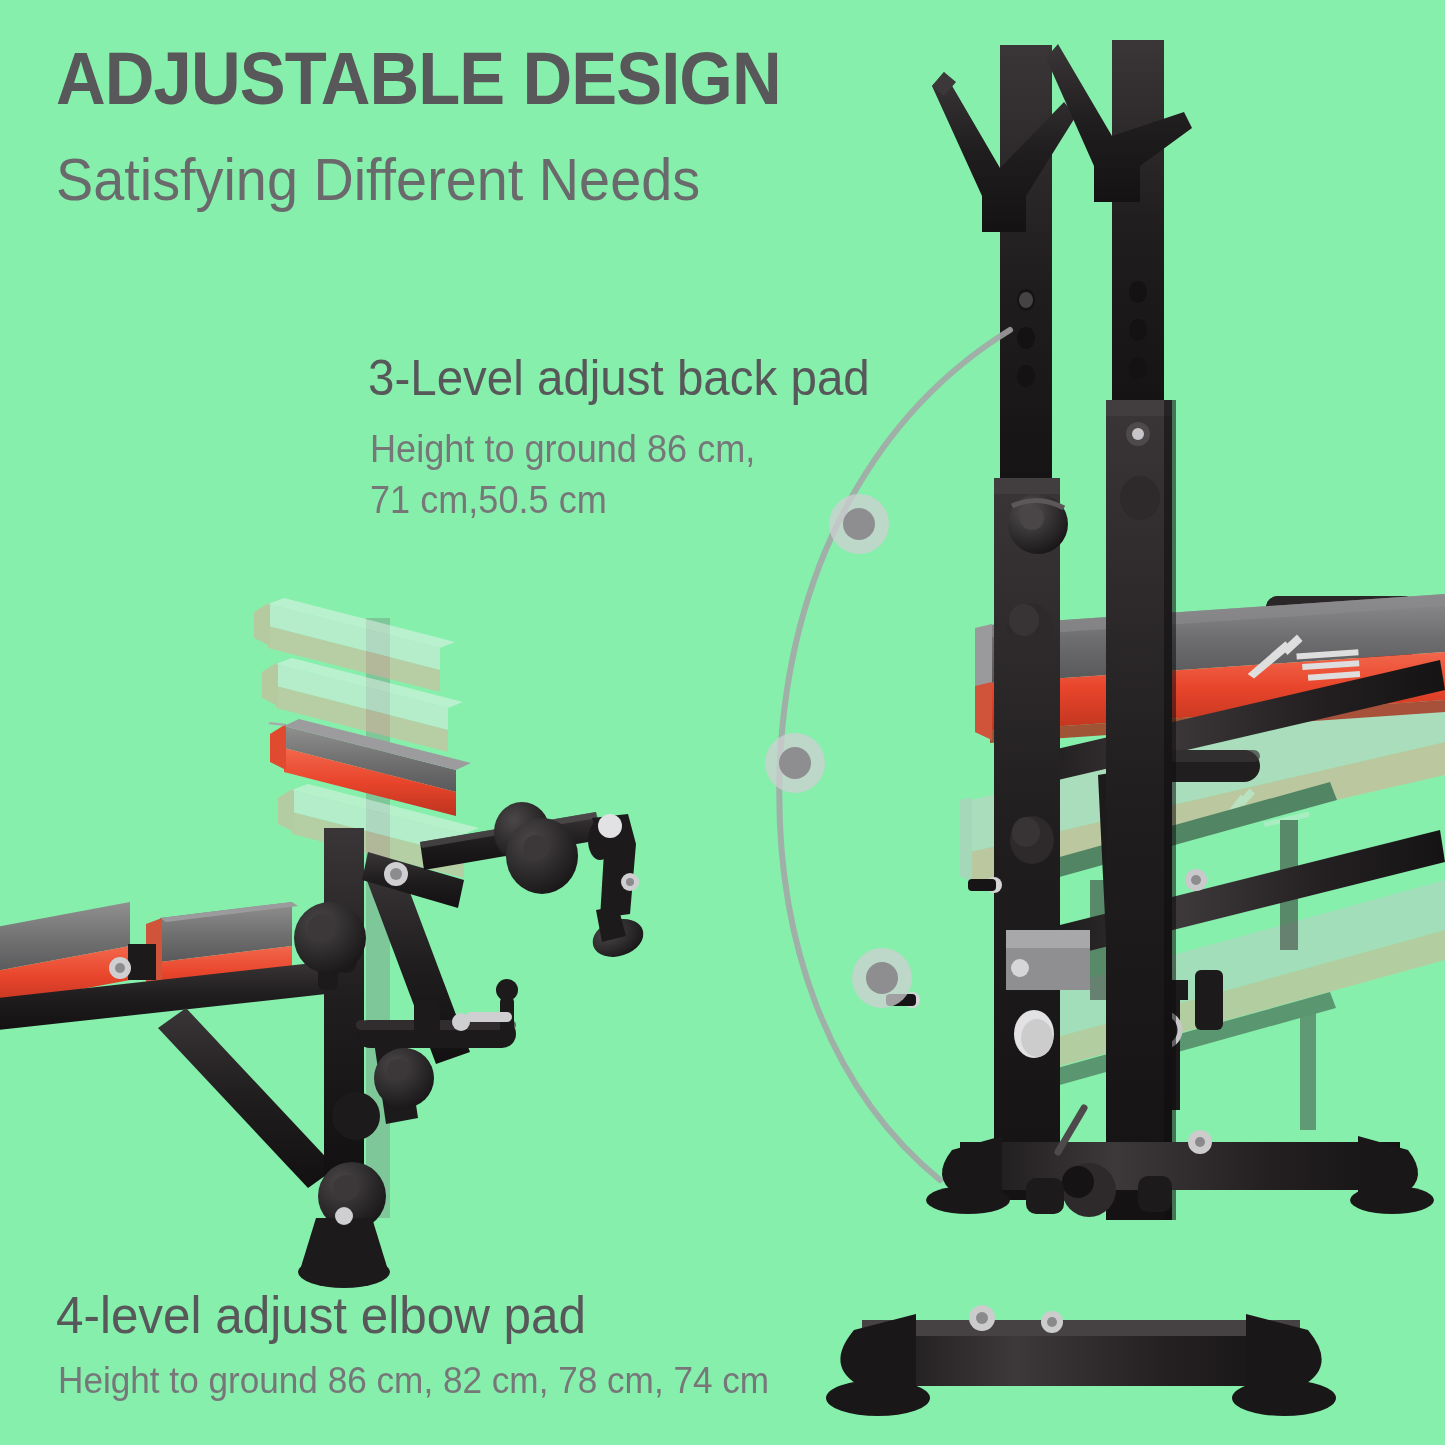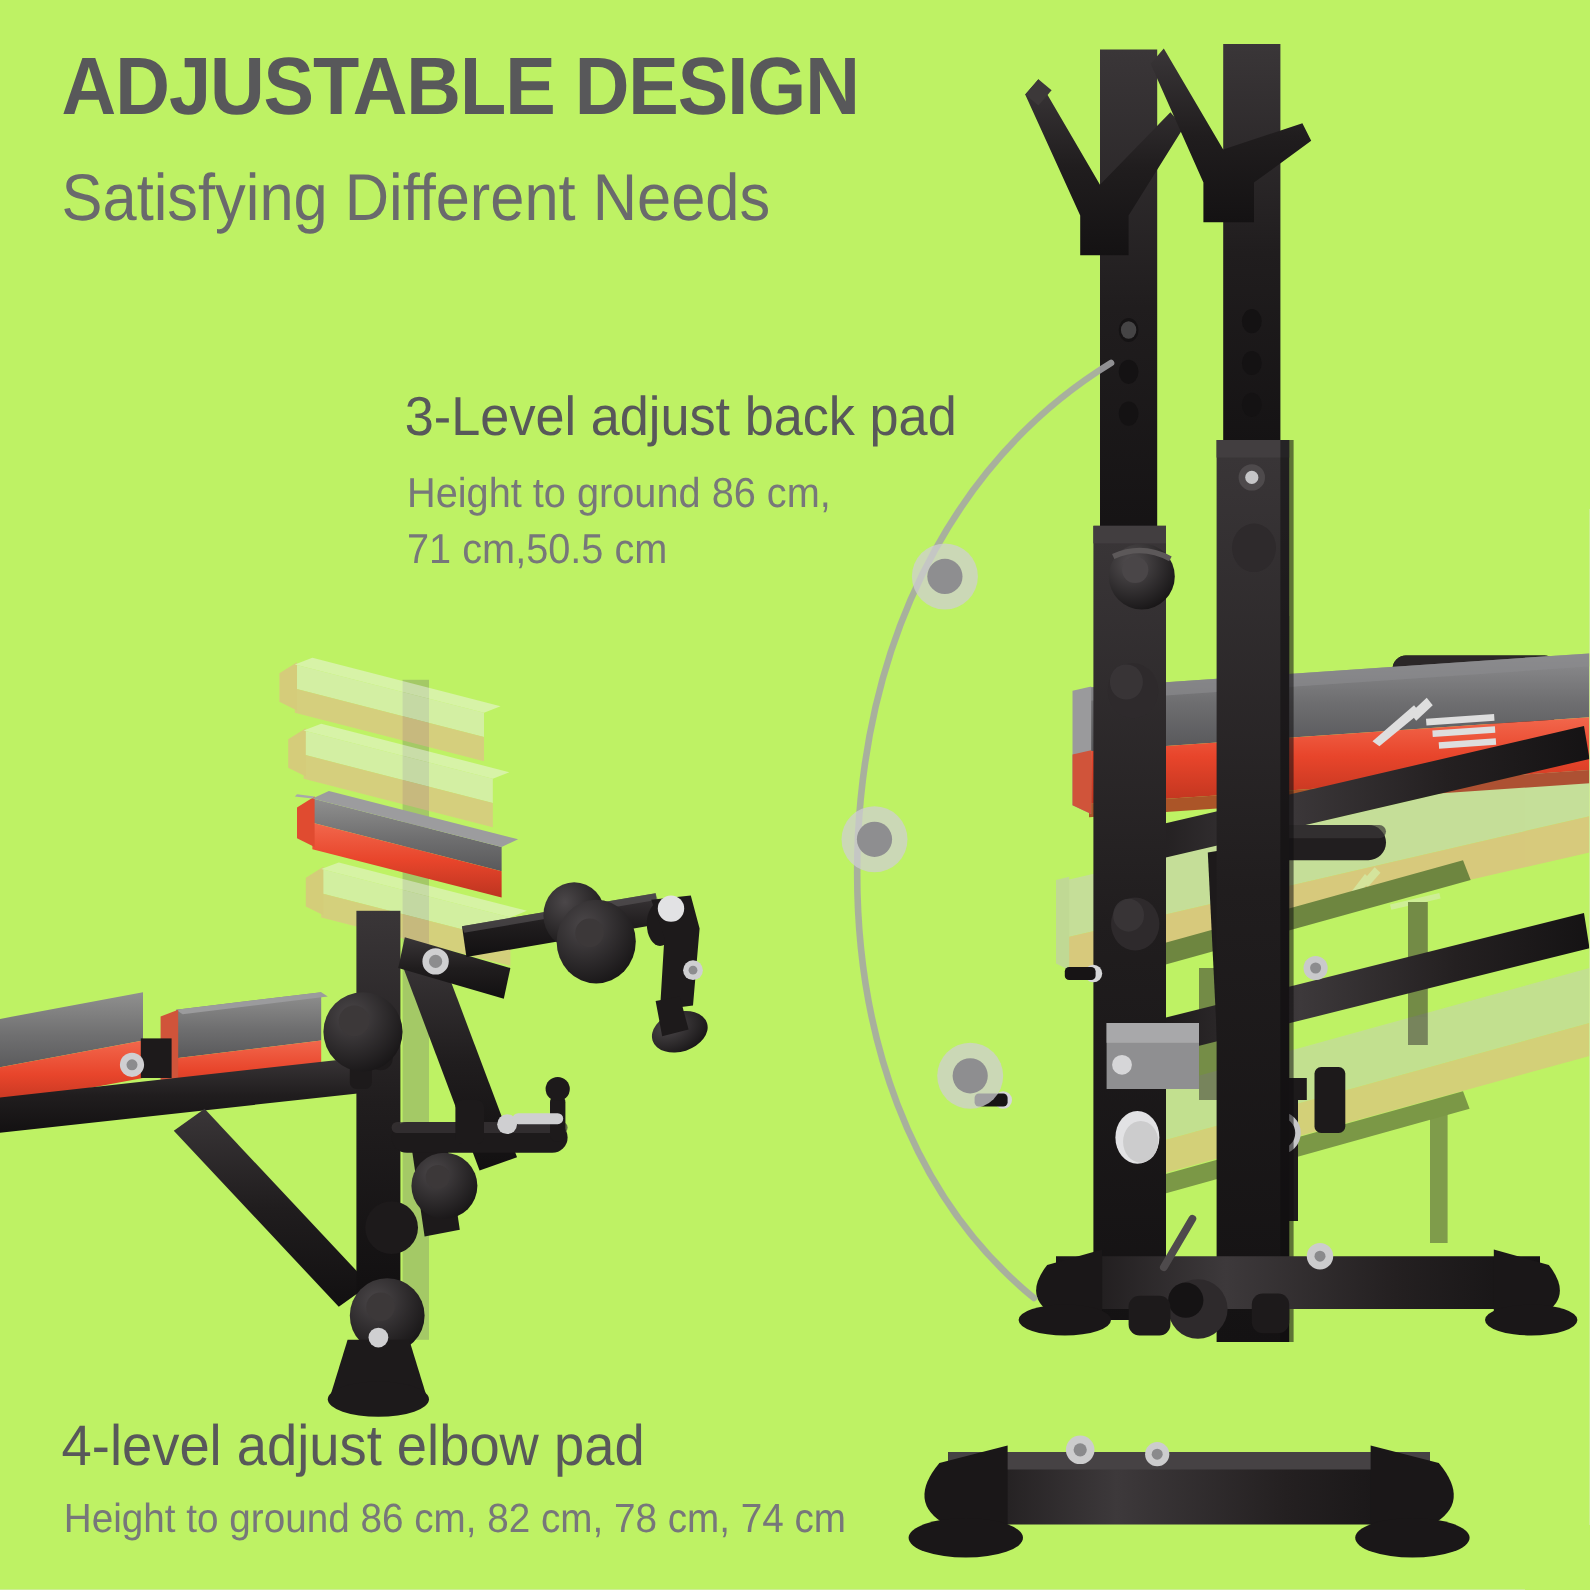--- a/index.html
+++ b/index.html
@@ -3,21 +3,21 @@
 <meta charset="utf-8">
 <title>Adjustable Design</title>
 <style>
   html,body{margin:0;padding:0;}
   body{
     width:1445px;height:1445px;overflow:hidden;
     background:#e7e7e7;
     font-family:"Liberation Sans", sans-serif;
     position:relative;
   }
-  #root{position:absolute;left:0;top:0;width:1445px;height:1445px;overflow:hidden;background:#bef264;}
+  #root{position:absolute;left:0;top:0;width:1445px;height:1445px;overflow:hidden;background:#86efac;}
 
   
   .headline{
     position:absolute;left:56px;top:42px;
     font-size:74px;font-weight:bold;letter-spacing:-1px;
     color:#58585a;line-height:1.0;white-space:nowrap;
     transform:scaleX(0.93);transform-origin:left top;
   }
   .subhead{
     position:absolute;left:56px;top:150px;

